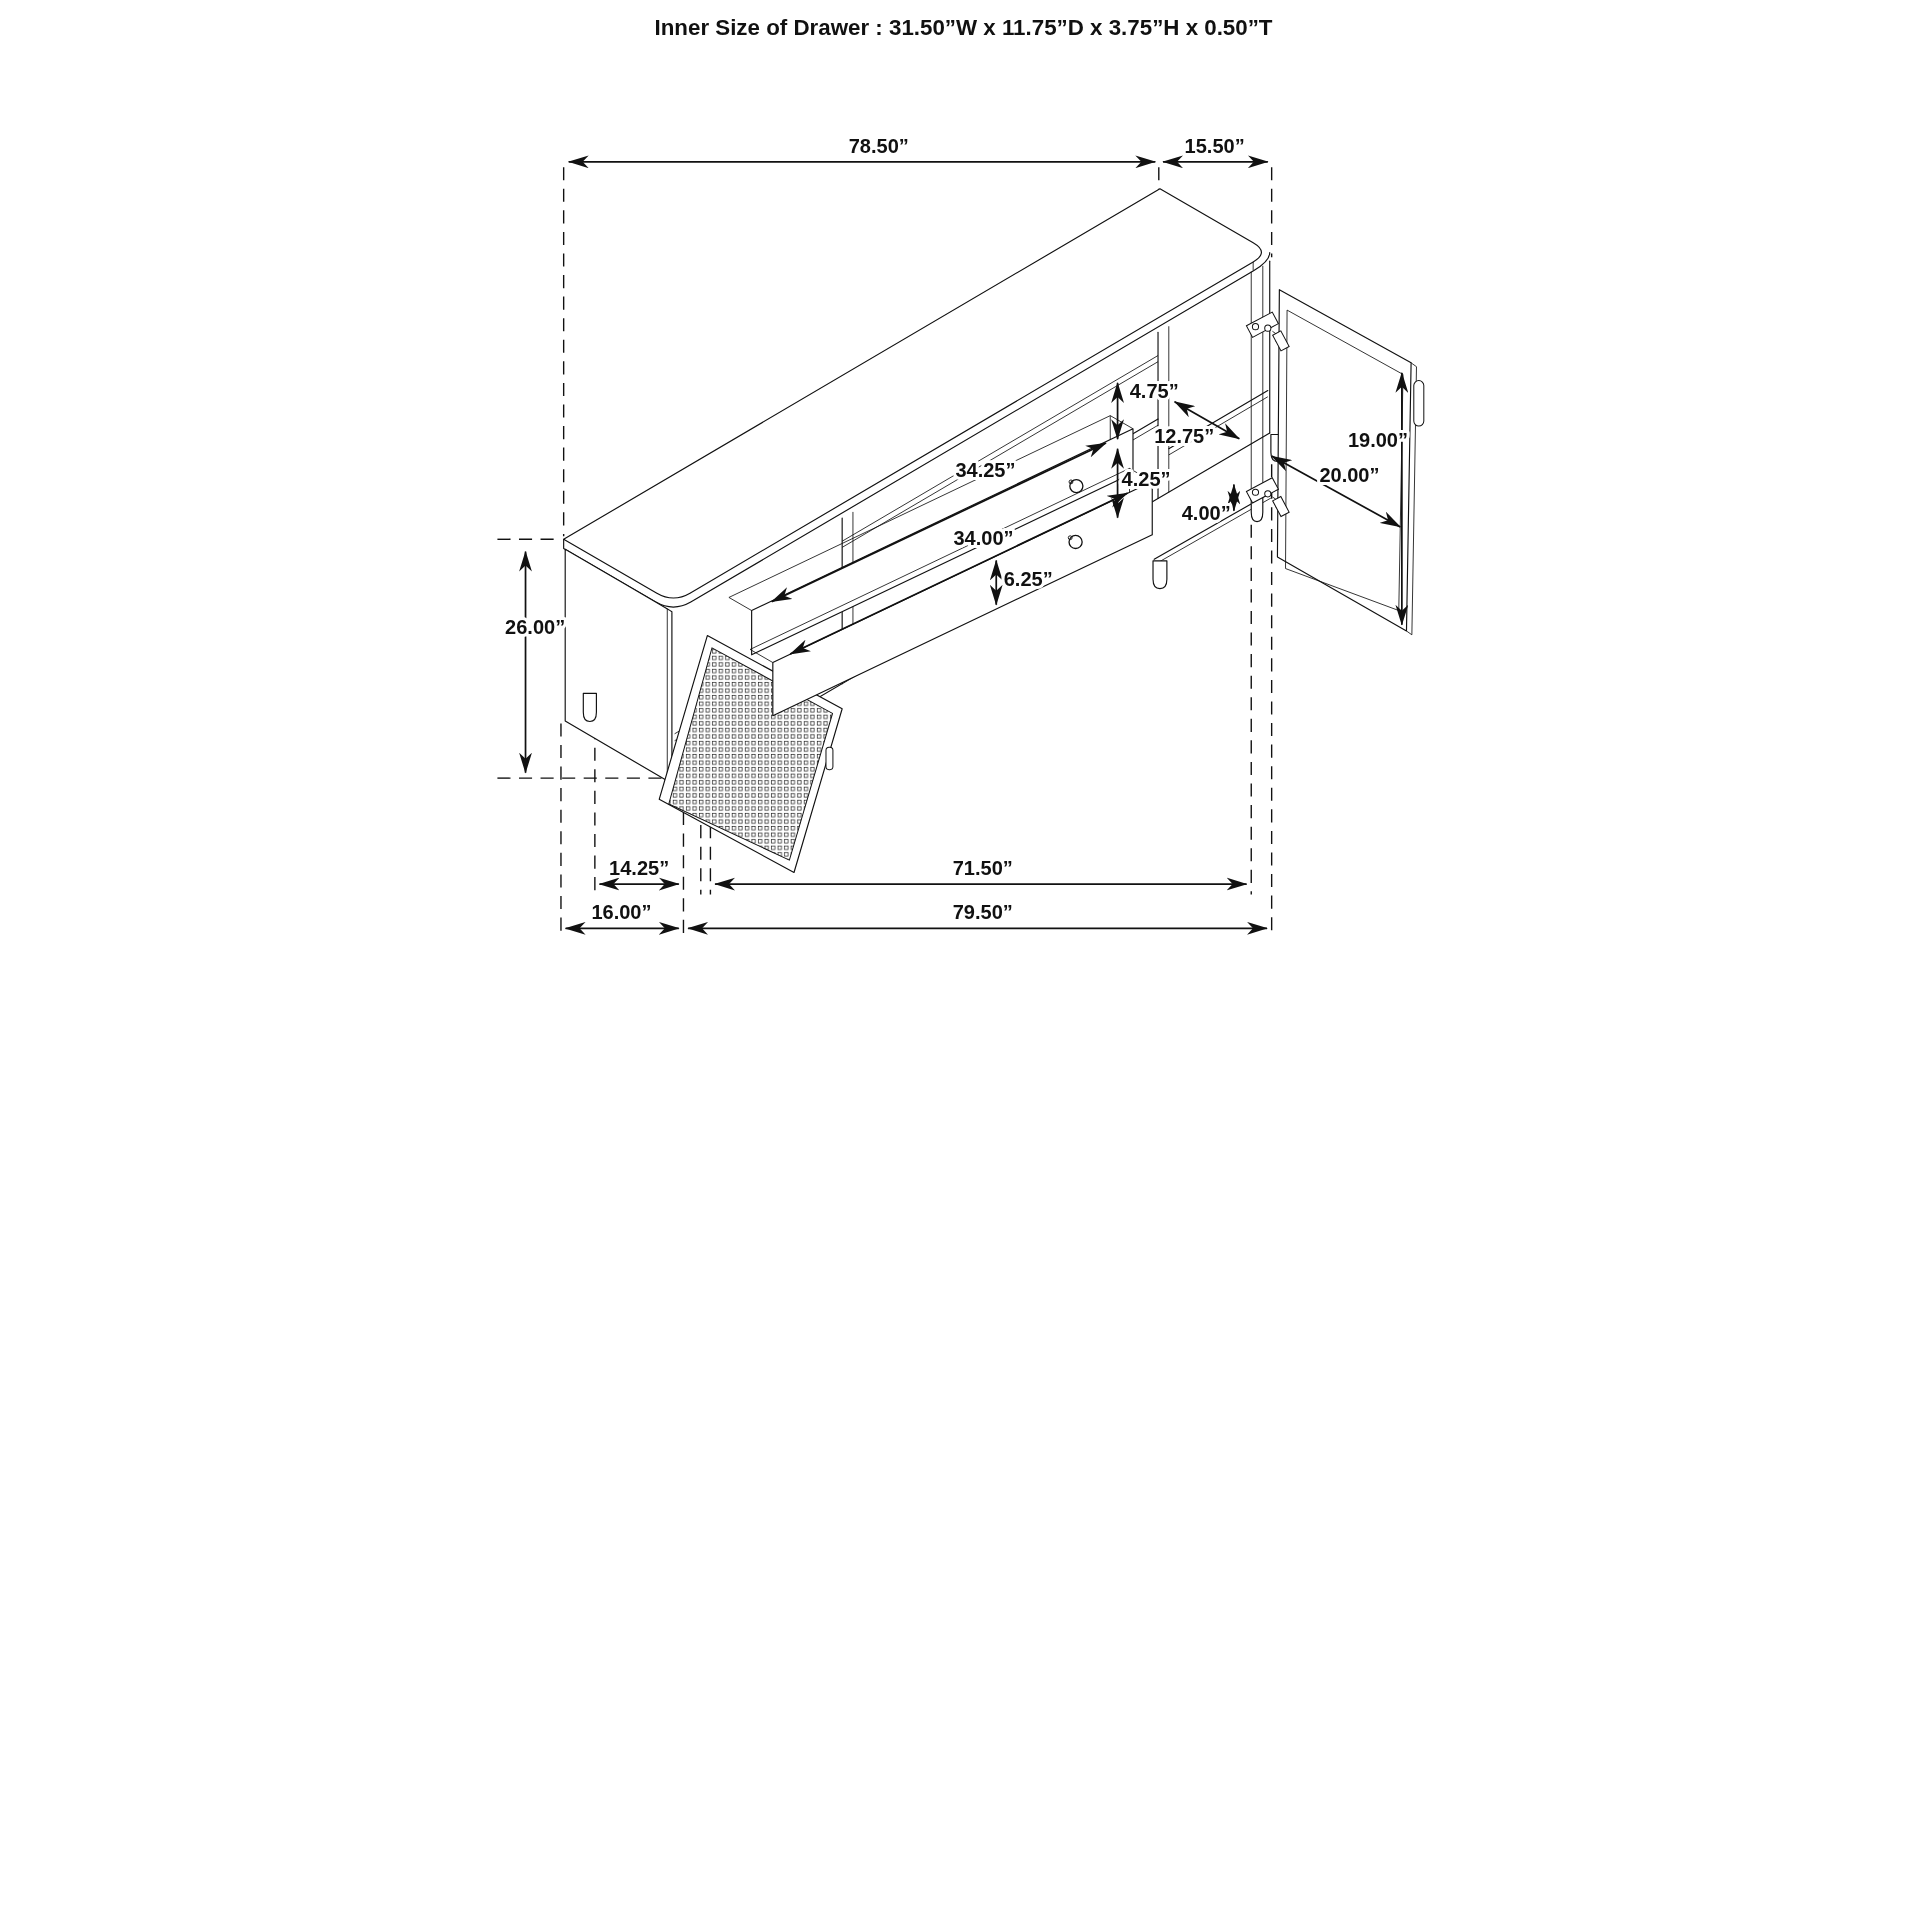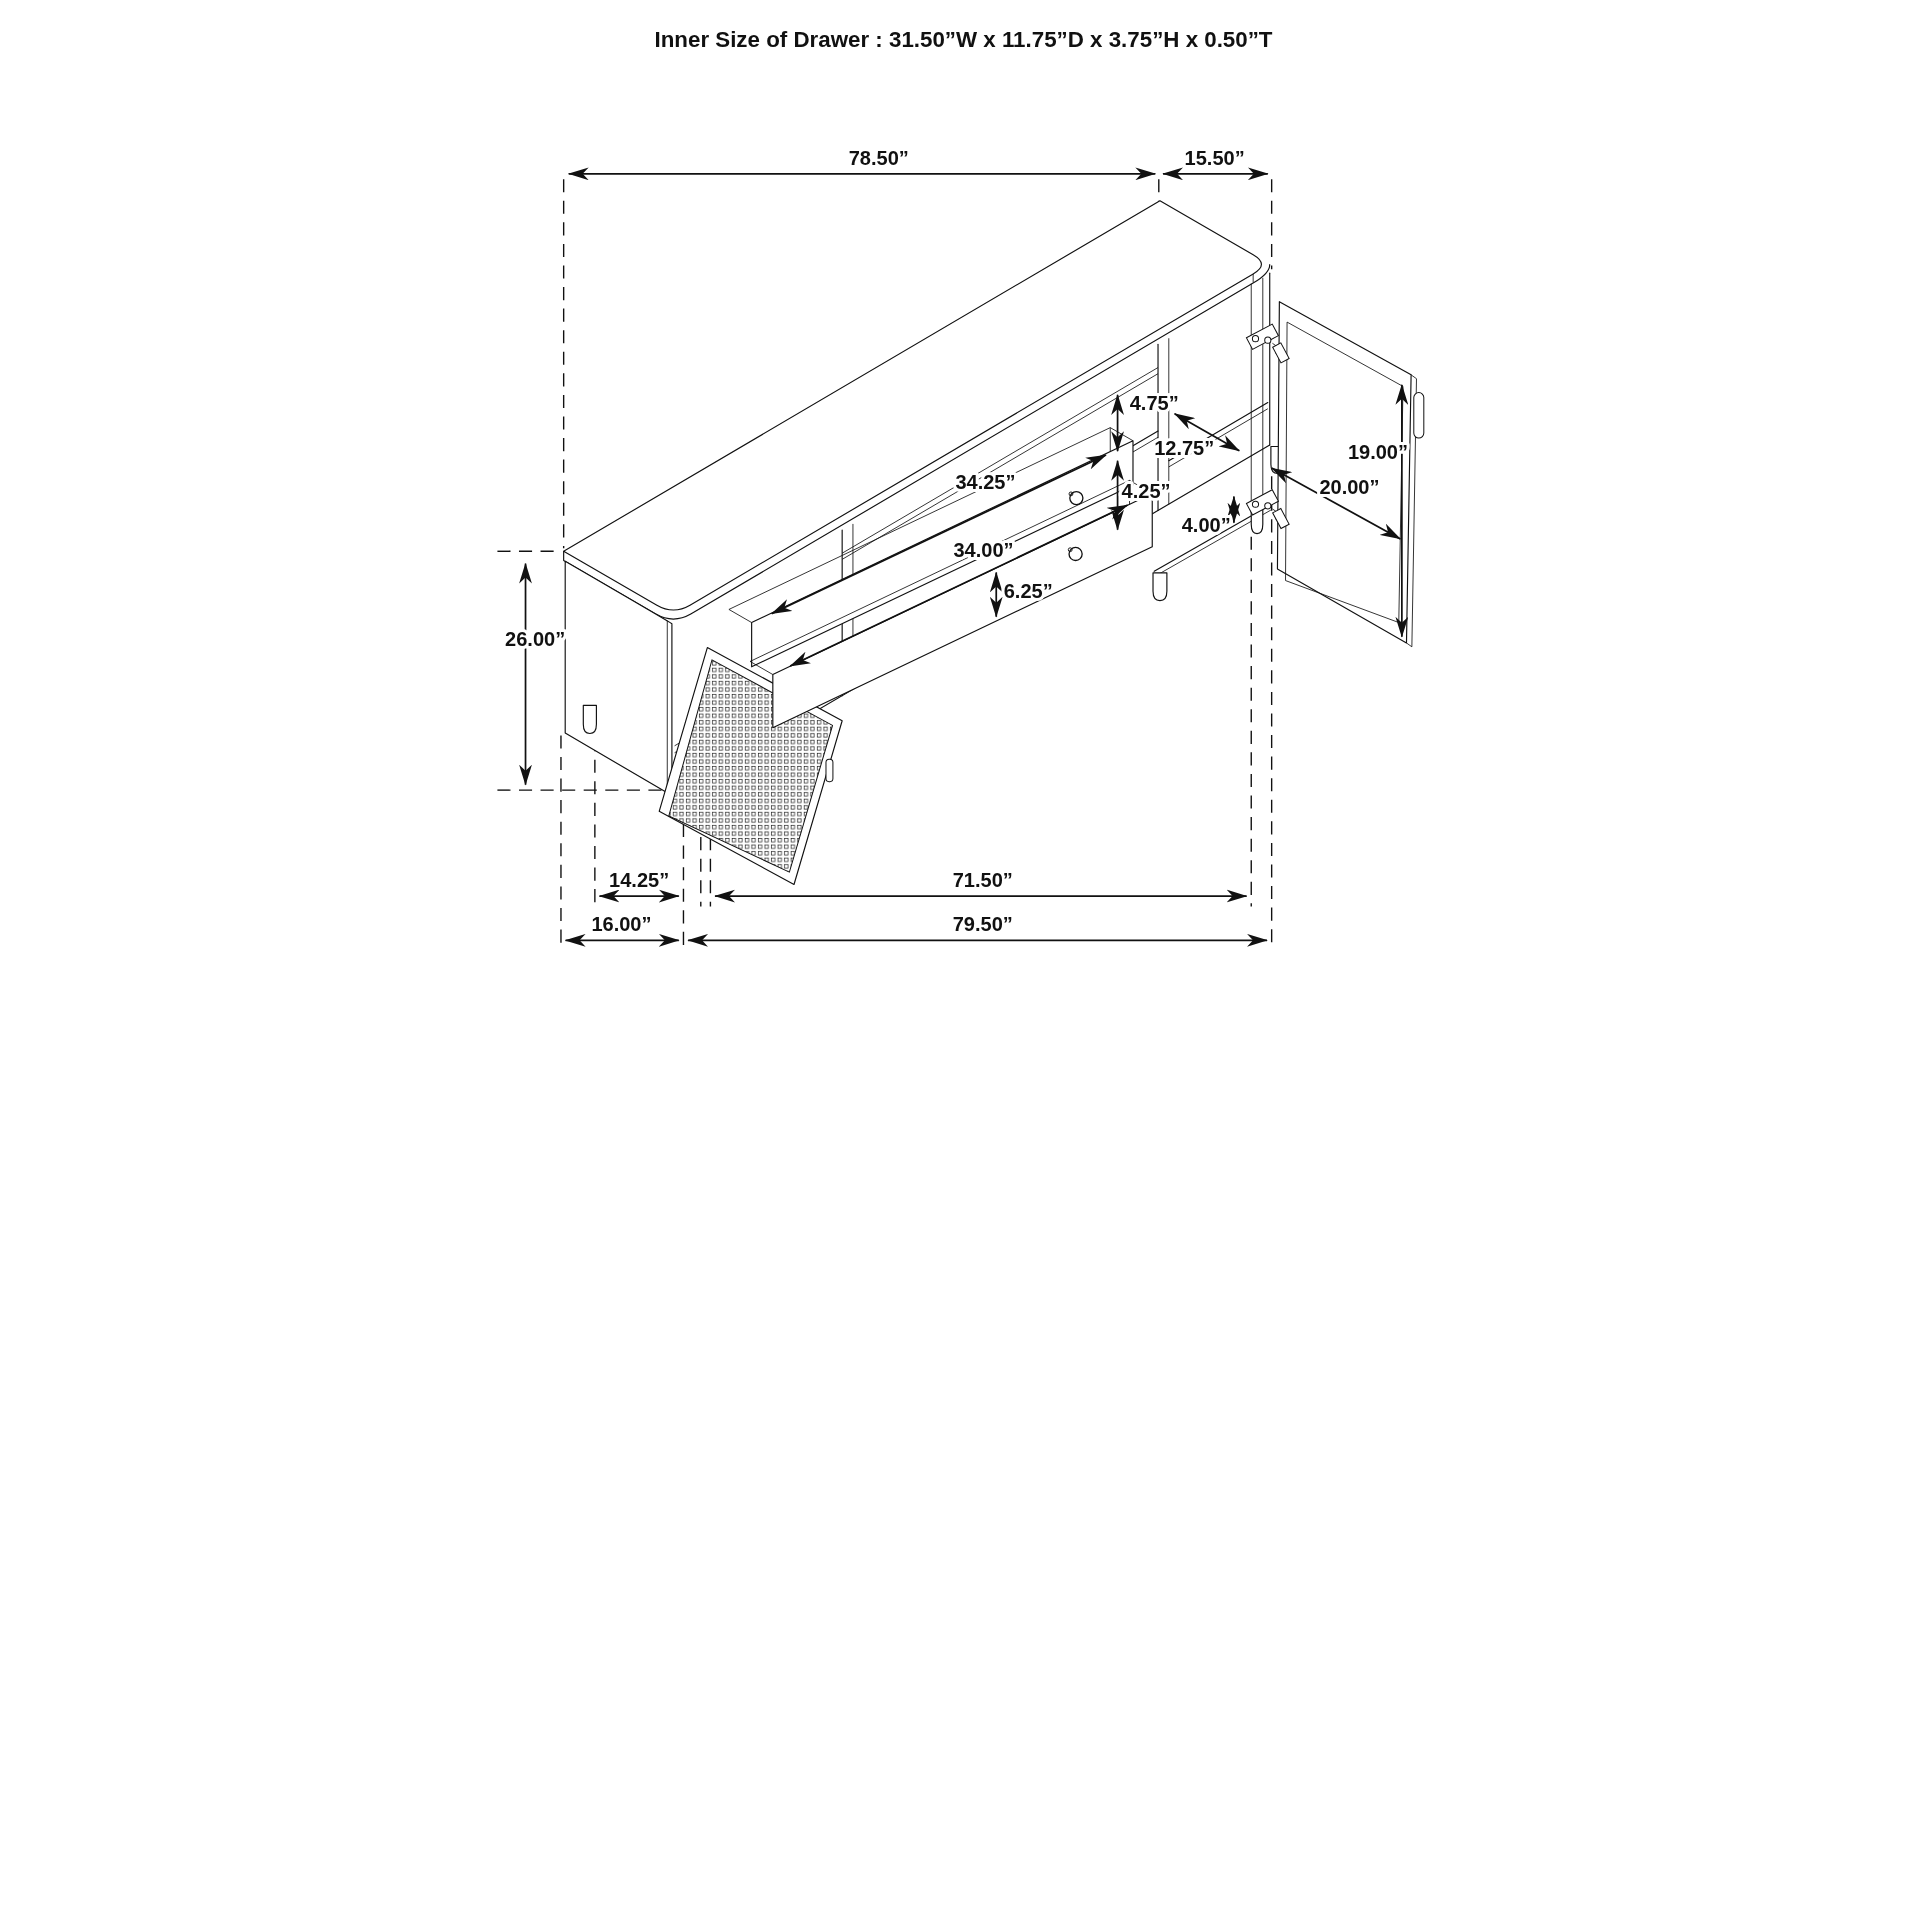--- a/index.html
+++ b/index.html
@@ -1,16 +1,16 @@
 <!DOCTYPE html>
 <html style="font-size:12.3px"><head>
 <meta charset="utf-8">
 <style>
   html,body{margin:0;padding:0;background:#ffffff;}
-  .page{width:100vw;max-width:963px;margin:12px auto;background:#fff;}
+  .page{width:100vw;max-width:963px;margin:0 auto;background:#fff;}
   svg{display:block;width:100%;height:auto;background:#fff;}
   .ln{stroke:#111;stroke-width:3;fill:none;stroke-linecap:round;stroke-linejoin:round;}
   .lnthin{stroke:#111;stroke-width:2.2;fill:none;}
   .face{fill:#ffffff;stroke:#111;stroke-width:3;stroke-linejoin:round;}
   .dim{stroke:#111;stroke-width:4.5;fill:none;}
   .dash{stroke:#111;stroke-width:3.6;fill:none;stroke-dasharray:34 22;}
   .lbl{font-family:"Liberation Sans","DejaVu Sans",sans-serif;font-weight:bold;font-size:52px;fill:#111;
        paint-order:stroke;stroke:#ffffff;stroke-width:16;stroke-linejoin:round;text-anchor:middle;}
   .title{font-family:"Liberation Sans","DejaVu Sans",sans-serif;font-weight:bold;font-size:58px;fill:#111;text-anchor:middle;}
   .knob{fill:#fff;stroke:#111;stroke-width:3.4;}

